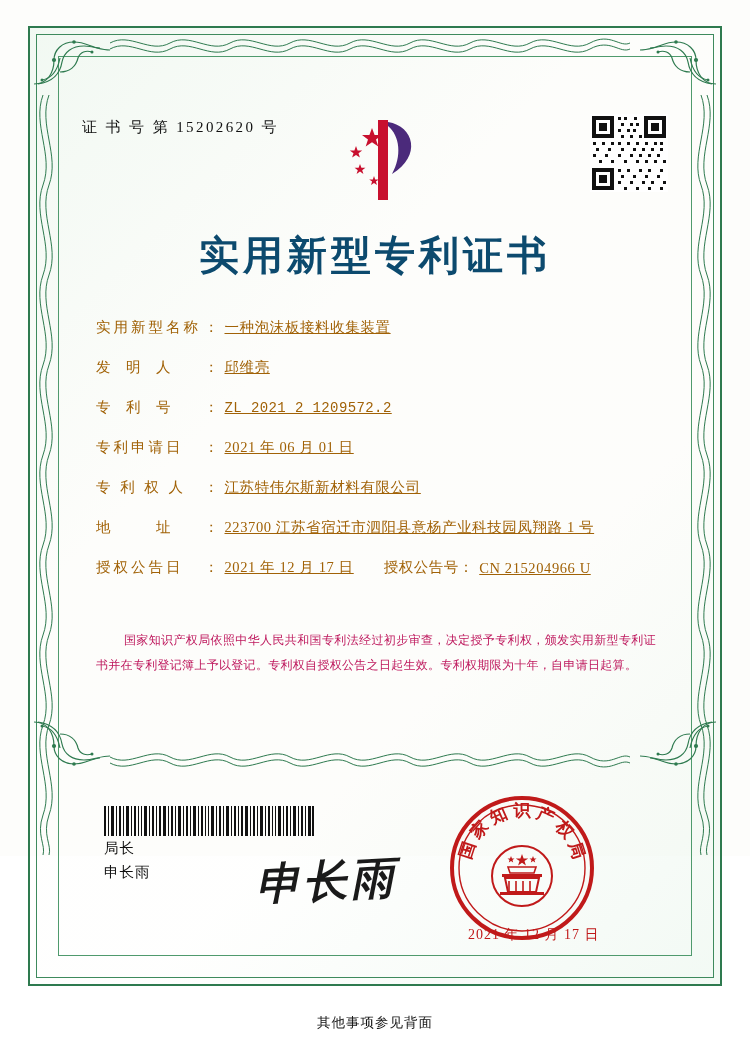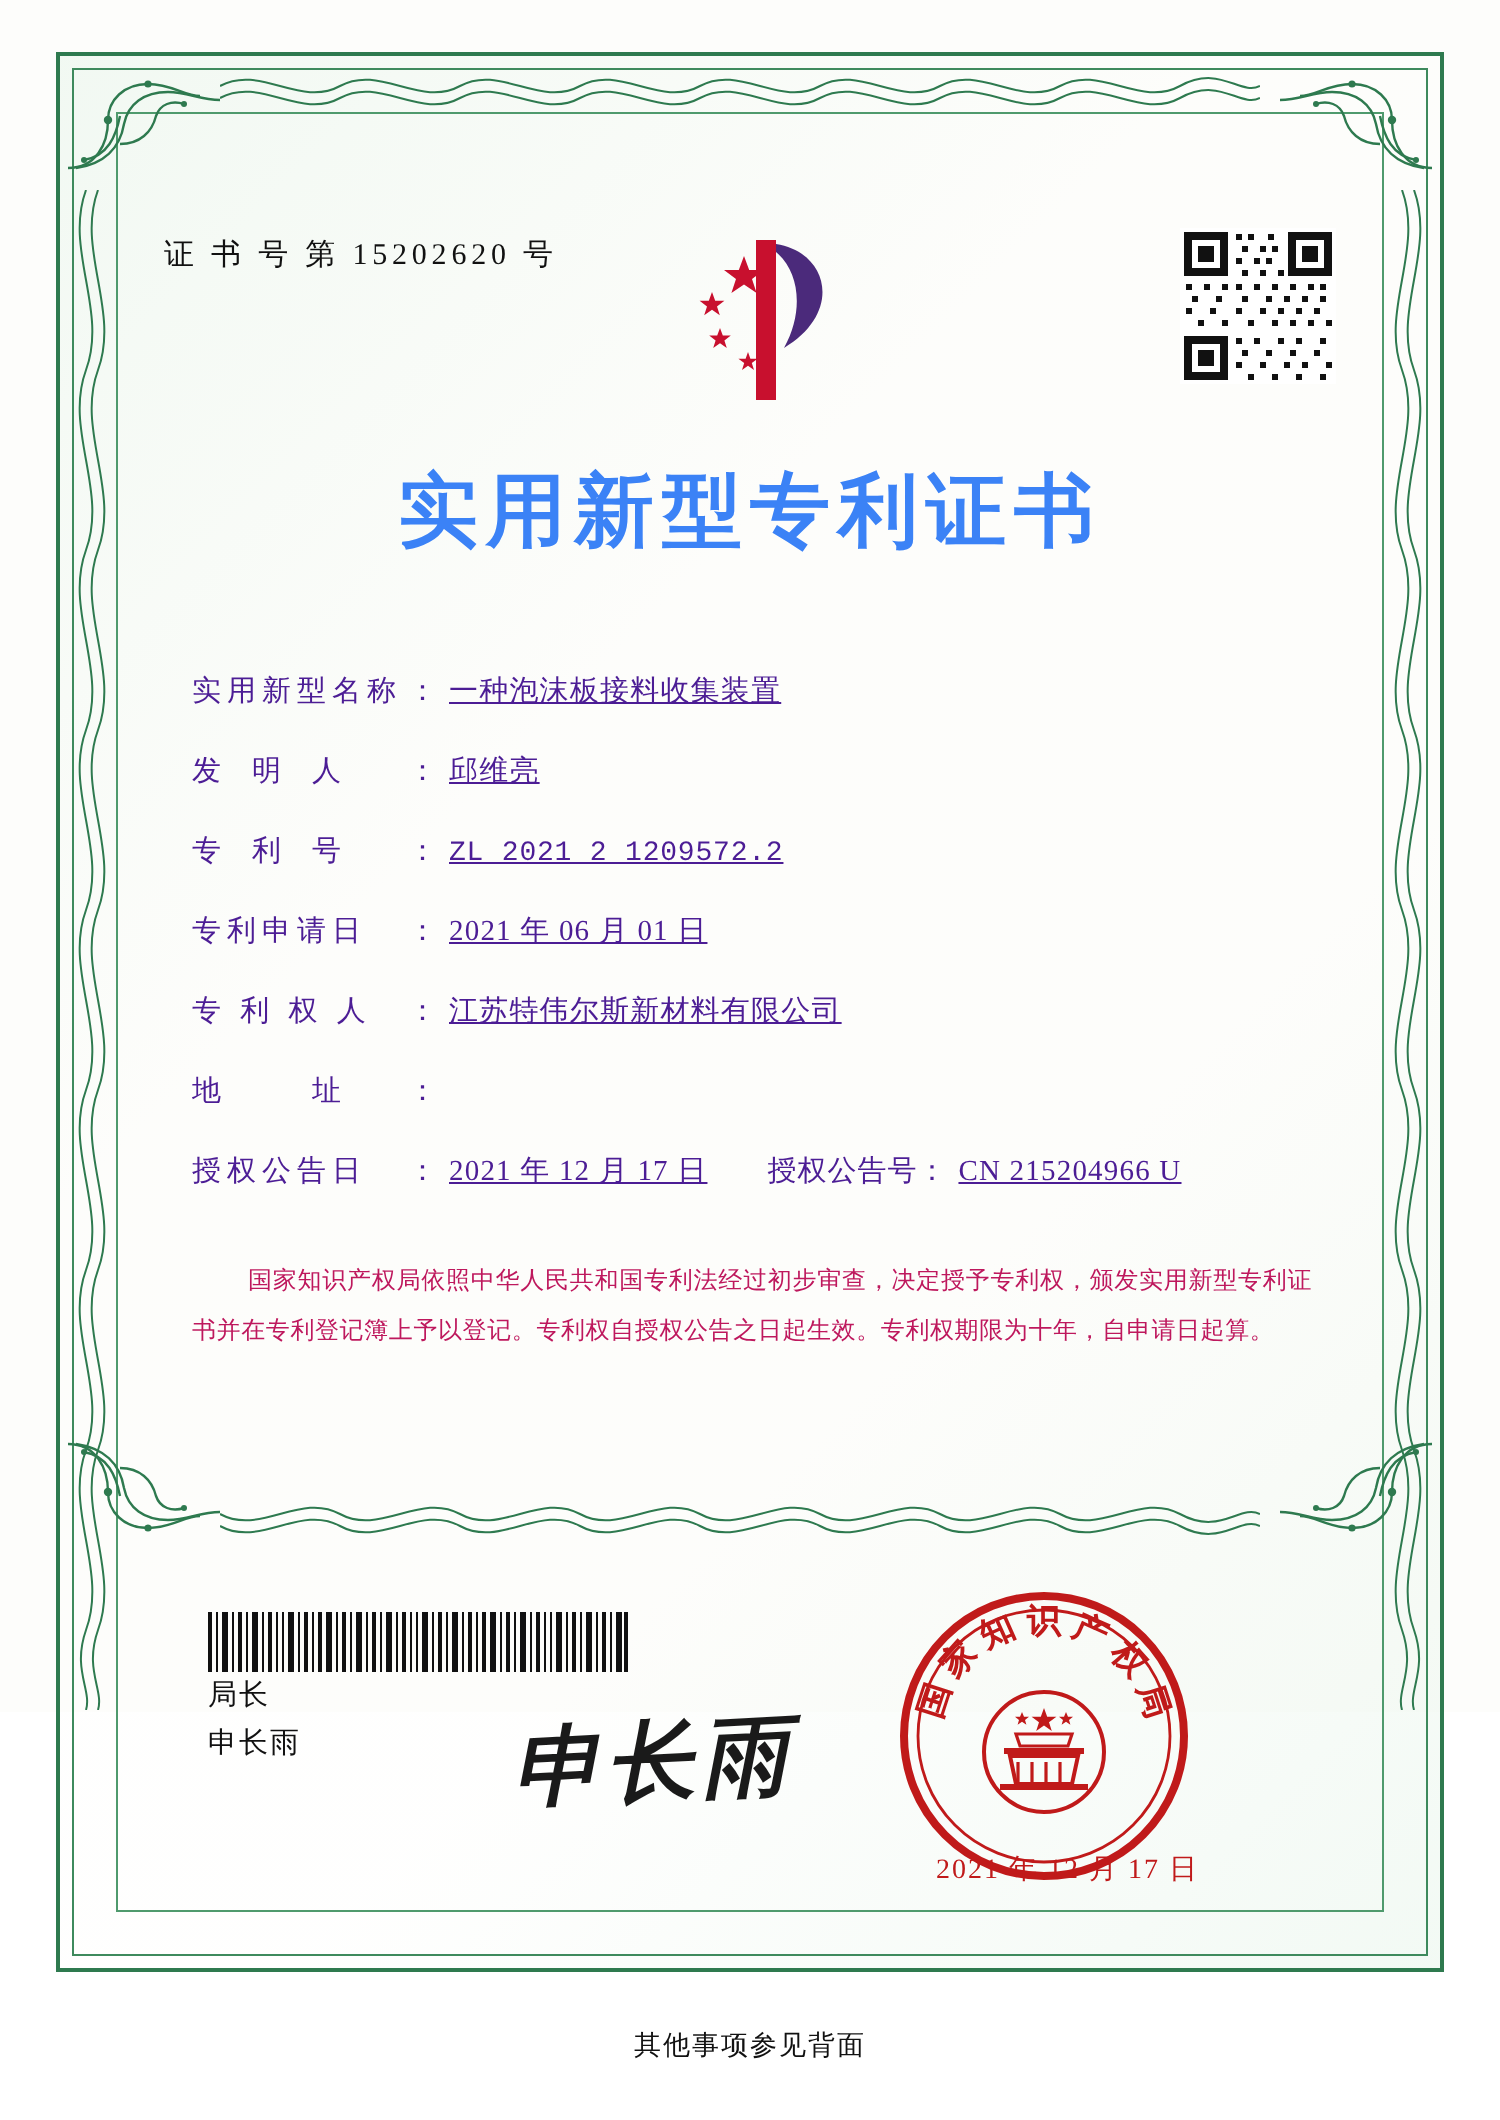--- a/index.html
+++ b/index.html
@@ -115,31 +115,31 @@
   .title {
     position: absolute;
     left: 0;
     right: 0;
     top: 228px;
     text-align: center;
     font-size: 40px;
     font-weight: bold;
     letter-spacing: 4px;
     font-family: "DejaVu Serif", "Liberation Serif", serif;
-    color: #3b82f6;
+    color: #0c4a6e;
   }
 
   
   .fields {
     position: absolute;
     left: 96px;
-    top: 336px;
+    top: 318px;
     width: 560px;
     font-size: 14.5px;
-    color: #4c1d95;
+    color: #a16207;
   }
   .field-row {
     display: flex;
     align-items: baseline;
     margin-bottom: 21px;
     white-space: nowrap;
   }
   .field-label {
     width: 108px;
     flex: 0 0 108px;
@@ -461,20 +461,21 @@
 
     <div class="field-row">
       <span class="field-label sp3">专 利 权 人</span>
       <span class="field-colon">：</span>
       <span class="field-value">江苏特伟尔斯新材料有限公司</span>
     </div>
 
     <div class="field-row">
       <span class="field-label">地　　　址</span>
       <span class="field-colon">：</span>
+      <span class="field-value">223700 江苏省宿迁市泗阳县意杨产业科技园凤翔路 1 号</span>
     </div>
 
     <div class="field-row dual">
       <span class="field-label sp3">授权公告日</span>
       <span class="field-colon">：</span>
       <span class="field-value">2021 年 12 月 17 日</span>
       <span class="second">
         <span class="field-label2">授权公告号</span>
         <span class="field-colon">：</span>
         <span class="field-value">CN 215204966 U</span>

